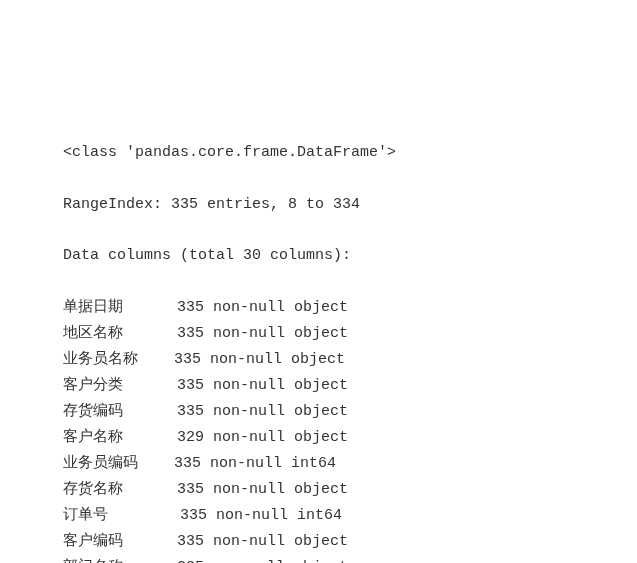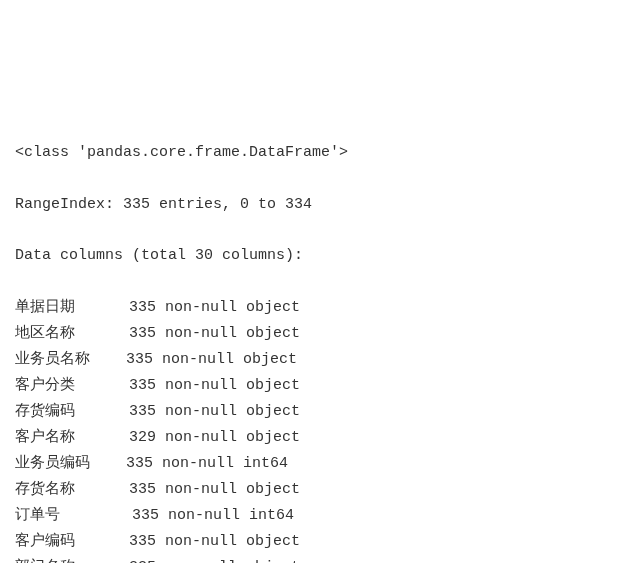--- a/index.html
+++ b/index.html
@@ -9,30 +9,31 @@
       font-size: 15px;
       line-height: 1.73;
       color: #333;
       background: #fff;
       white-space: pre;
       width: 637px;
       box-sizing: border-box;
     }
     .line {
       display: block;
+      margin-left: 48px;
     }
   </style>
 </head>
 <body>
 
 
 
 <div>
 <span class="line">&lt;class 'pandas.core.frame.DataFrame'&gt;</span>
-<span class="line">RangeIndex: 335 entries, 0 to 334</span>
+<span class="line">RangeIndex: 335 entries, 8 to 334</span>
 <span class="line">Data columns (total 30 columns):</span>
 <div id="columns-list"><span class="line">单据日期      335 non-null object</span><span class="line">地区名称      335 non-null object</span><span class="line">业务员名称    335 non-null object</span><span class="line">客户分类      335 non-null object</span><span class="line">存货编码      335 non-null object</span><span class="line">客户名称      329 non-null object</span><span class="line">业务员编码    335 non-null int64</span><span class="line">存货名称      335 non-null object</span><span class="line">订单号        335 non-null int64</span><span class="line">客户编码      335 non-null object</span><span class="line">部门名称      335 non-null object</span></div>
 
 
 </div>
 
 
 
 
 </body></html>

